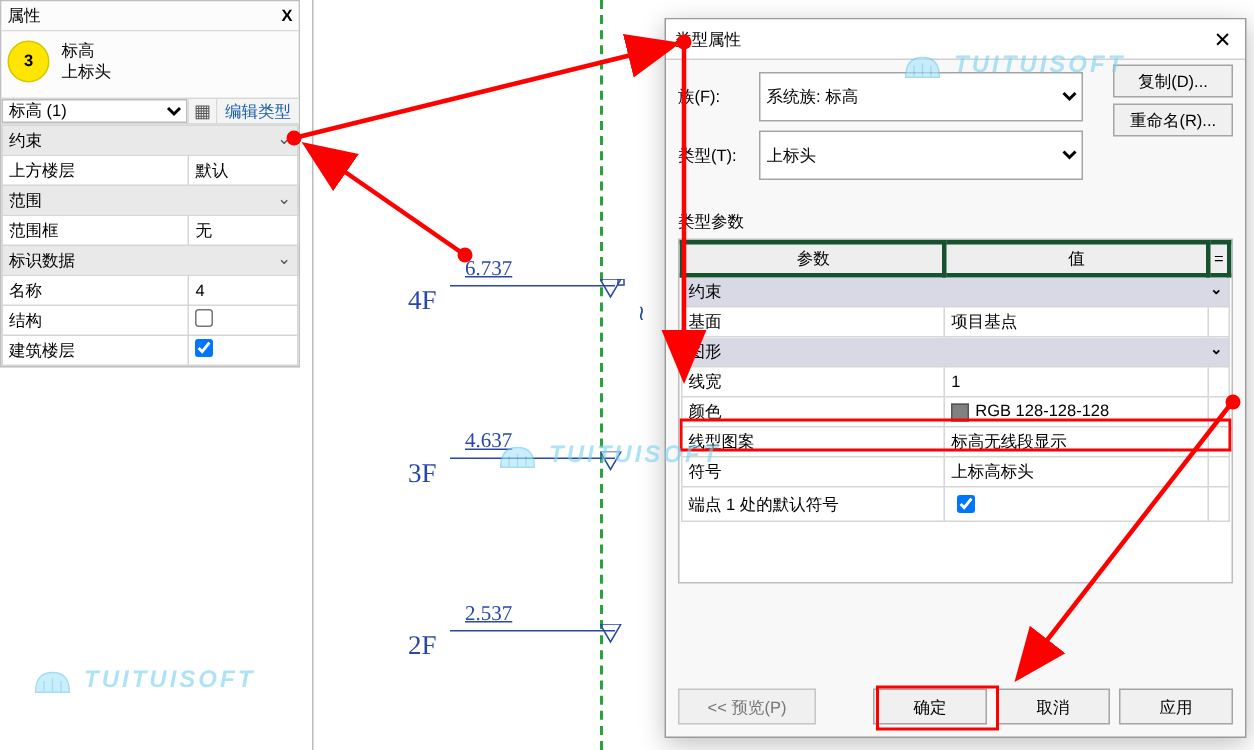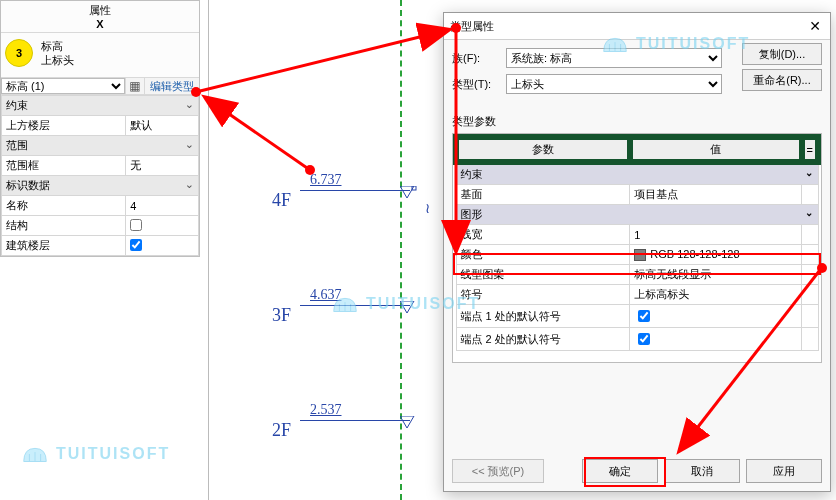--- a/index.html
+++ b/index.html
@@ -21,21 +21,20 @@
     left: 0; top: 0;
     width: 200px;
     background: #f4f4f4;
     border: 1px solid #bfbfbf;
   }
   .props-head {
     display: flex; justify-content: space-between; align-items: center;
     background: #fcfcfc;
     border-bottom: 1px solid #d9d9d9;
     padding: 2px 4px;
-    flex-direction: column;
   }
   .props-head .x {
     font-weight: bold;
     cursor: pointer;
   }
   .props-type {
     display: flex; align-items: center;
     padding: 6px 4px 10px 4px;
     gap: 8px;
     background: #fcfcfc;
@@ -171,21 +170,21 @@
   }
   .dlg-body { padding: 8px 8px 8px 8px; }
   .form-row {
     display: flex; align-items: center;
     gap: 6px;
     margin-bottom: 6px;
   }
   .form-row label { width: 48px; }
   .form-row select {
     flex: 1;
-    height: 20px;
+    height: 33px;
     border: 1px solid #a5a5a5;
     background: #fff;
     font-size: 11px;
   }
   .side-btns {
     position: absolute;
     right: 8px;
     top: 30px;
     width: 80px;
     display: flex; flex-direction: column; gap: 4px;
@@ -204,21 +203,21 @@
     overflow: hidden;
     background: #fff;
     position: relative;
   }
   .param-tbl {
     width: 100%; border-collapse: collapse;
     font-size: 11px;
   }
   .param-tbl th {
     background: #eee;
-    border: 6px solid #14532d;
+    border: 3px solid #14532d;
     font-weight: normal;
     padding: 2px;
     height: 18px;
   }
   .param-tbl th.eq { width: 14px; }
   .param-tbl td {
     border: 1px solid #d6d6d6;
     padding: 2px 4px;
     height: 18px;
   }
@@ -276,20 +275,21 @@
     display: flex;
     align-items: center;
     gap: 6px;
     color: #79d2f0;
     font-weight: bold;
     font-size: 16px;
     letter-spacing: 2px;
     opacity: 0.6;
     pointer-events: none;
     font-family: Arial, sans-serif;
+    font-style: italic;
   }
   .wm svg { width: 30px; height: 28px; }
 
   
   .anno {
     position: absolute;
     left: 0; top: 0; width: 836px; height: 500px;
     pointer-events: none;
   }
 
@@ -446,25 +446,20 @@
           <td>标高无线段显示</td>
               <td></td>
         </tr>
         <tr>
           <td>符号</td>
           <td>上标高标头</td>
               <td></td>
         </tr>
         <tr>
           <td>端点 1 处的默认符号</td>
-          <td><input type="checkbox" checked="" style=""></td>
-              <td></td>
-        </tr>
-        <tr>
-          <td>端点 2 处的默认符号</td>
           <td><input type="checkbox" checked="" style=""></td>
               <td></td>
         </tr>
       </tbody>
         </table>
 
       <div class="hl-row" style="left:0; top:119px; width:100%; height:22px;"></div>
     </div>
 
     <div class="dlg-foot">

